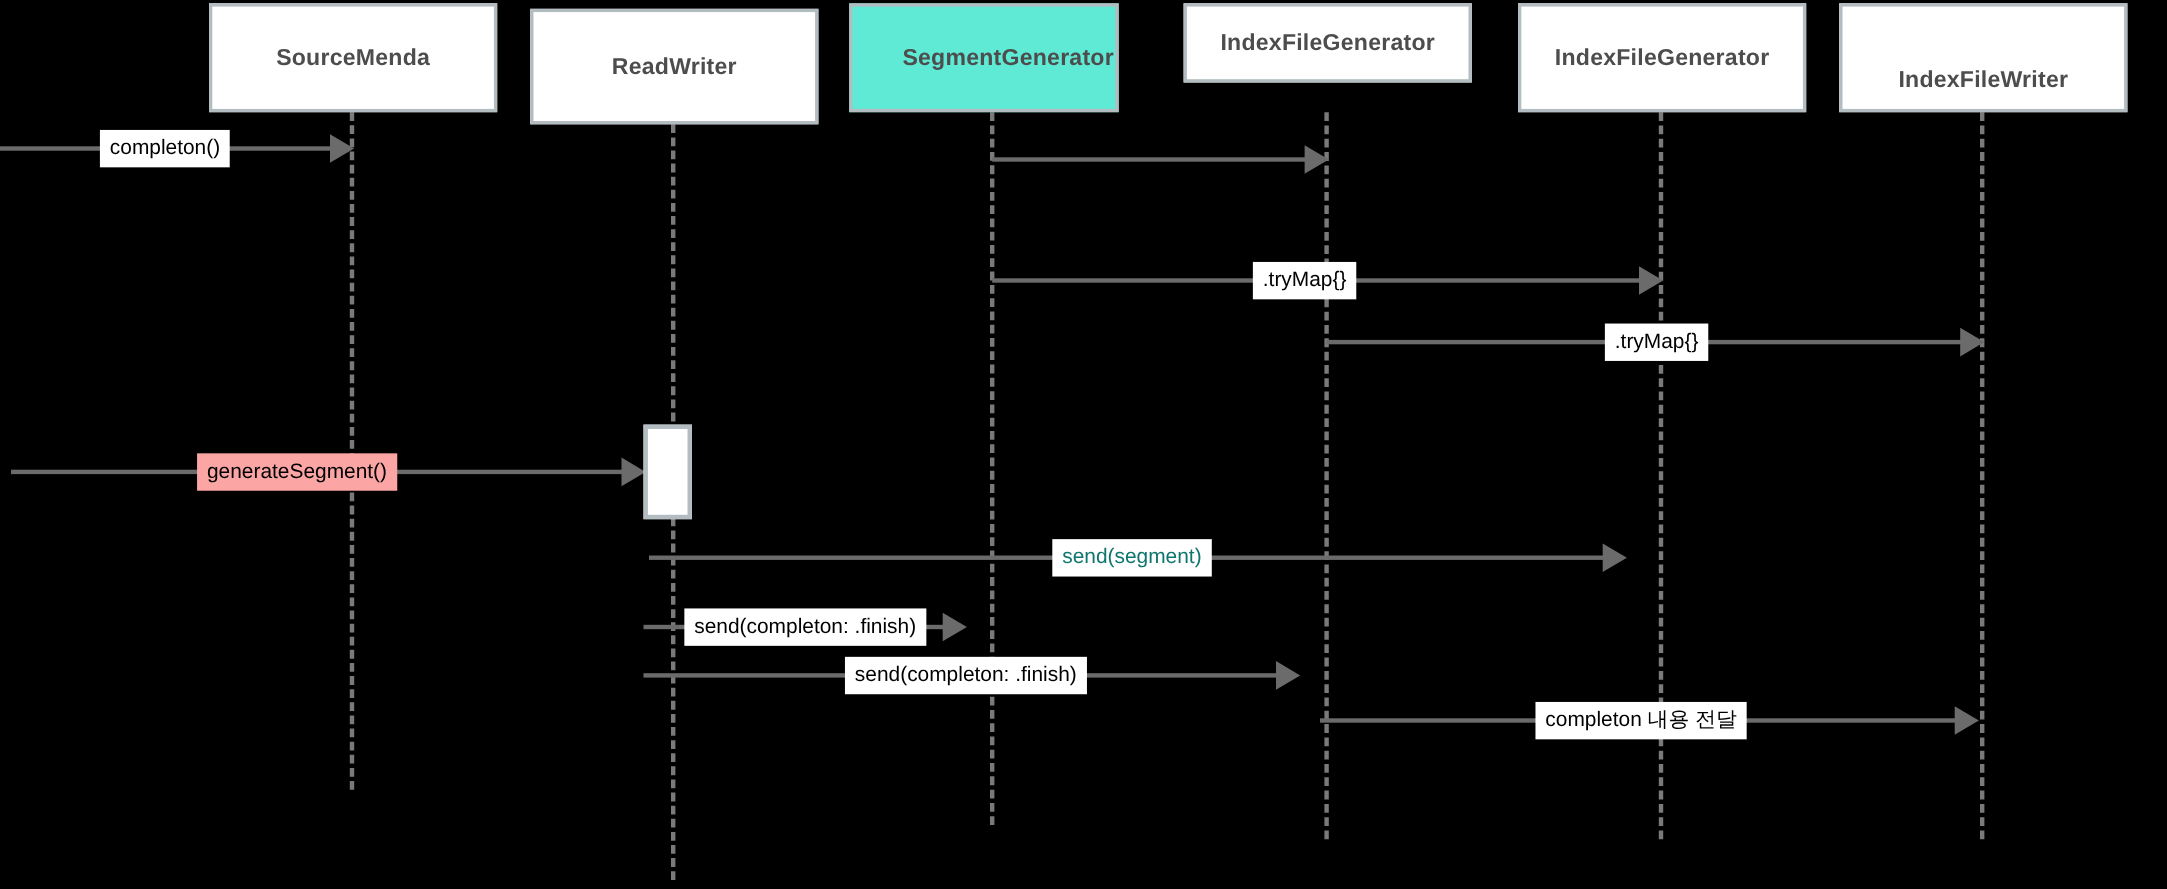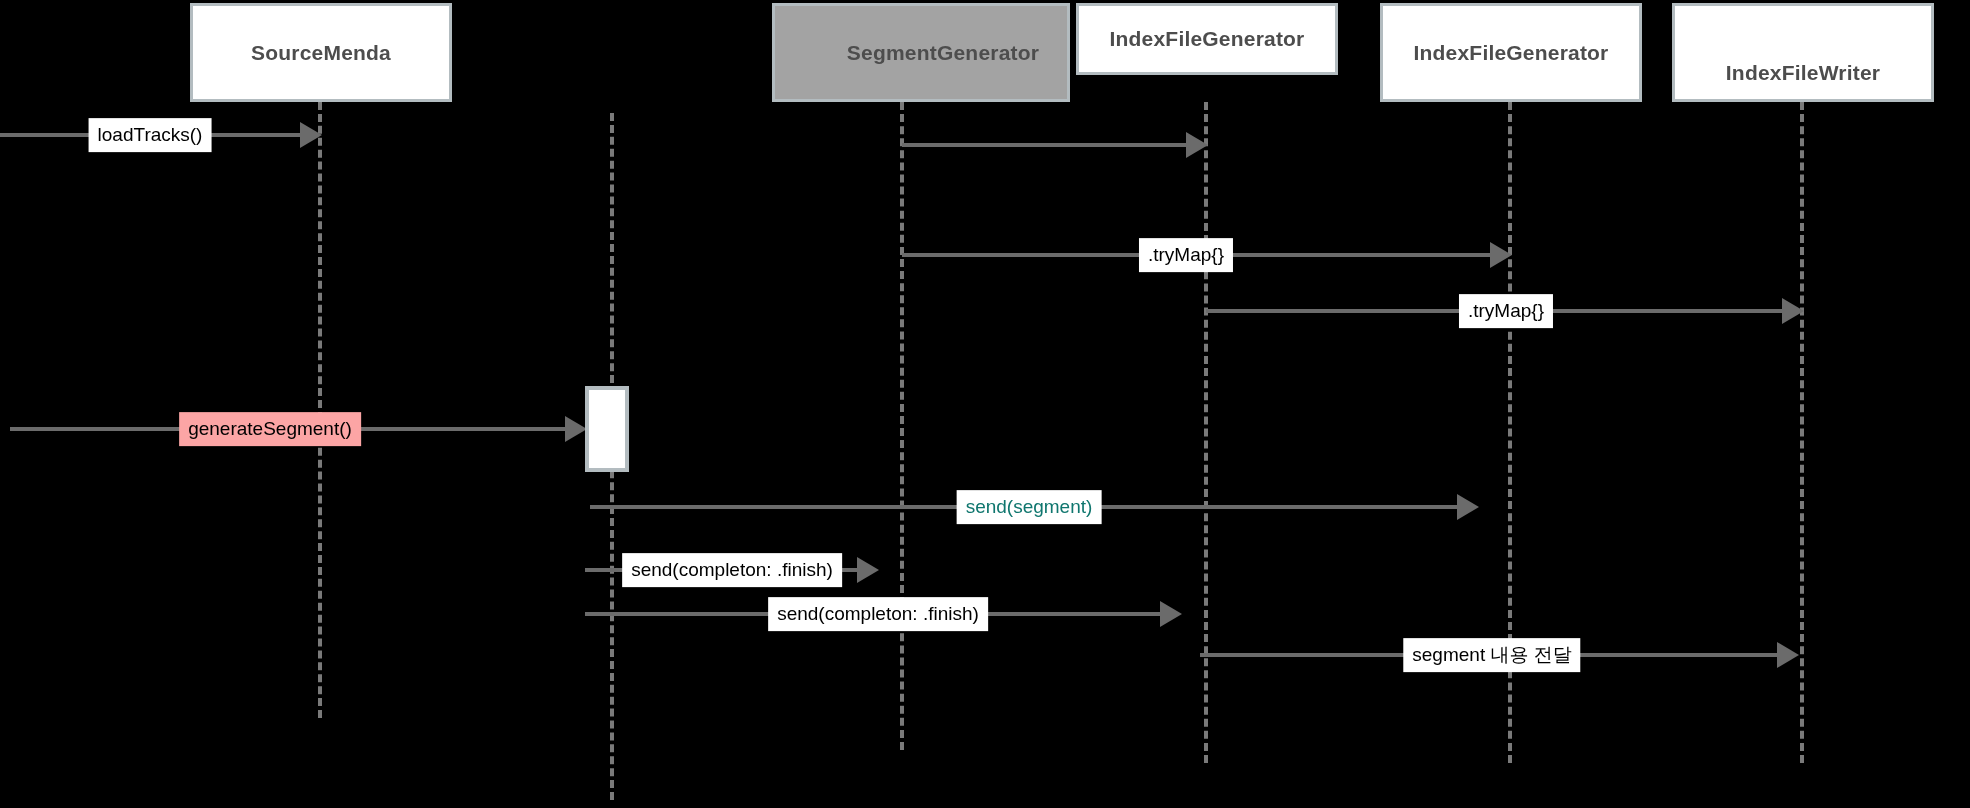--- a/index.html
+++ b/index.html
@@ -80,35 +80,38 @@
 <div id="canvas" style="background: rgb(0, 0, 0); width: 1970px; height: 808px;">
     <div class="lifeline" style="left: 318px; top: 102px; height: 616px; border-left-color: rgb(122, 122, 122);"></div>
     <div class="lifeline" style="left: 610px; top: 113px; height: 687px; border-left-color: rgb(122, 122, 122);"></div>
     <div class="lifeline" style="left: 900px; top: 102px; height: 648px; border-left-color: rgb(122, 122, 122);"></div>
     <div class="lifeline" style="left: 1204px; top: 102px; height: 661px; border-left-color: rgb(122, 122, 122);"></div>
     <div class="lifeline" style="left: 1508px; top: 102px; height: 661px; border-left-color: rgb(122, 122, 122);"></div>
     <div class="lifeline" style="left: 1800px; top: 102px; height: 661px; border-left-color: rgb(122, 122, 122);"></div>
     <div class="participant" style="left: 190px; top: 3px; width: 262px; height: 99px; background: rgb(255, 255, 255); border-color: rgb(179, 188, 192);">
       <span class="plabel" style="color: rgb(77, 77, 77);">SourceMenda</span>
     </div>
-    <div class="participant" style="left: 772px; top: 3px; width: 298px; height: 99px; background: #a3a3a3; border-color: rgb(179, 188, 192); padding-left: 44px;">
+    <div class="participant" style="left: 482px; top: 8px; width: 262px; height: 105px; background: rgb(255, 255, 255); border-color: rgb(179, 188, 192);">
+      <span class="plabel" style="color: rgb(77, 77, 77);">ReadWriter</span>
+    </div>
+    <div class="participant" style="left: 772px; top: 3px; width: 245px; height: 99px; background: #5eead4; border-color: rgb(179, 188, 192); padding-left: 44px;">
       <span class="plabel" style="color: rgb(77, 77, 77);">SegmentGenerator</span>
     </div>
     <div class="participant" style="left: 1076px; top: 3px; width: 262px; height: 72px; background: rgb(255, 255, 255); border-color: rgb(179, 188, 192);">
       <span class="plabel" style="color: rgb(77, 77, 77);">IndexFileGenerator</span>
     </div>
     <div class="participant" style="left: 1380px; top: 3px; width: 262px; height: 99px; background: rgb(255, 255, 255); border-color: rgb(179, 188, 192);">
       <span class="plabel" style="color: rgb(77, 77, 77);">IndexFileGenerator</span>
     </div>
     <div class="participant" style="left: 1672px; top: 3px; width: 262px; height: 99px; background: rgb(255, 255, 255); border-color: rgb(179, 188, 192);">
       <span class="plabel" style="color: rgb(77, 77, 77); margin-top: 40px;">IndexFileWriter</span>
     </div>
     <div class="msg-line" style="left: 0px; top: 133px; width: 302px; background: rgb(107, 107, 107);"></div>
     <div class="msg-head" style="left: 300px; top: 122px; border-left-color: rgb(107, 107, 107);"></div>
-    <div class="msg-label" style="left: 150px; top: 135px; background: rgb(255, 255, 255); color: rgb(0, 0, 0);">loadTracks()</div>
+    <div class="msg-label" style="left: 150px; top: 135px; background: rgb(255, 255, 255); color: rgb(0, 0, 0);">completon()</div>
     <div class="msg-line" style="left: 902px; top: 143px; width: 286px; background: rgb(107, 107, 107);"></div>
     <div class="msg-head" style="left: 1186px; top: 132px; border-left-color: rgb(107, 107, 107);"></div>
     <div class="msg-line" style="left: 902px; top: 253px; width: 590px; background: rgb(107, 107, 107);"></div>
     <div class="msg-head" style="left: 1490px; top: 242px; border-left-color: rgb(107, 107, 107);"></div>
     <div class="msg-label" style="left: 1186px; top: 255px; background: rgb(255, 255, 255); color: rgb(0, 0, 0);">.tryMap{}</div>
     <div class="msg-line" style="left: 1206px; top: 309px; width: 578px; background: rgb(107, 107, 107);"></div>
     <div class="msg-head" style="left: 1782px; top: 298px; border-left-color: rgb(107, 107, 107);"></div>
     <div class="msg-label" style="left: 1506px; top: 311px; background: rgb(255, 255, 255); color: rgb(0, 0, 0);">.tryMap{}</div>
     <div class="msg-line" style="left: 10px; top: 427px; width: 557px; background: rgb(107, 107, 107);"></div>
     <div class="msg-head" style="left: 565px; top: 416px; border-left-color: rgb(107, 107, 107);"></div>
@@ -117,15 +120,15 @@
     <div class="msg-head" style="left: 1457px; top: 494px; border-left-color: rgb(107, 107, 107);"></div>
     <div class="msg-label" style="left: 1029px; top: 507px; background: rgb(255, 255, 255); color: #0f766e;">send(segment)</div>
     <div class="msg-line" style="left: 585px; top: 568px; width: 274px; background: rgb(107, 107, 107);"></div>
     <div class="msg-head" style="left: 857px; top: 557px; border-left-color: rgb(107, 107, 107);"></div>
     <div class="msg-label" style="left: 732px; top: 570px; background: rgb(255, 255, 255); color: rgb(0, 0, 0);">send(completon: .finish)</div>
     <div class="msg-line" style="left: 585px; top: 612px; width: 577px; background: rgb(107, 107, 107);"></div>
     <div class="msg-head" style="left: 1160px; top: 601px; border-left-color: rgb(107, 107, 107);"></div>
     <div class="msg-label" style="left: 878px; top: 614px; background: rgb(255, 255, 255); color: rgb(0, 0, 0);">send(completon: .finish)</div>
     <div class="msg-line" style="left: 1200px; top: 653px; width: 579px; background: rgb(107, 107, 107);"></div>
     <div class="msg-head" style="left: 1777px; top: 642px; border-left-color: rgb(107, 107, 107);"></div>
-    <div class="msg-label" style="left: 1492px; top: 655px; background: rgb(255, 255, 255); color: rgb(0, 0, 0);">segment 내용 전달</div>
+    <div class="msg-label" style="left: 1492px; top: 655px; background: rgb(255, 255, 255); color: rgb(0, 0, 0);">completon 내용 전달</div>
     <div class="activation" style="left: 585px; top: 386px; width: 44px; height: 86px; background: rgb(255, 255, 255); border-color: rgb(179, 188, 192);"></div>
   </div>
 
 </body></html>

